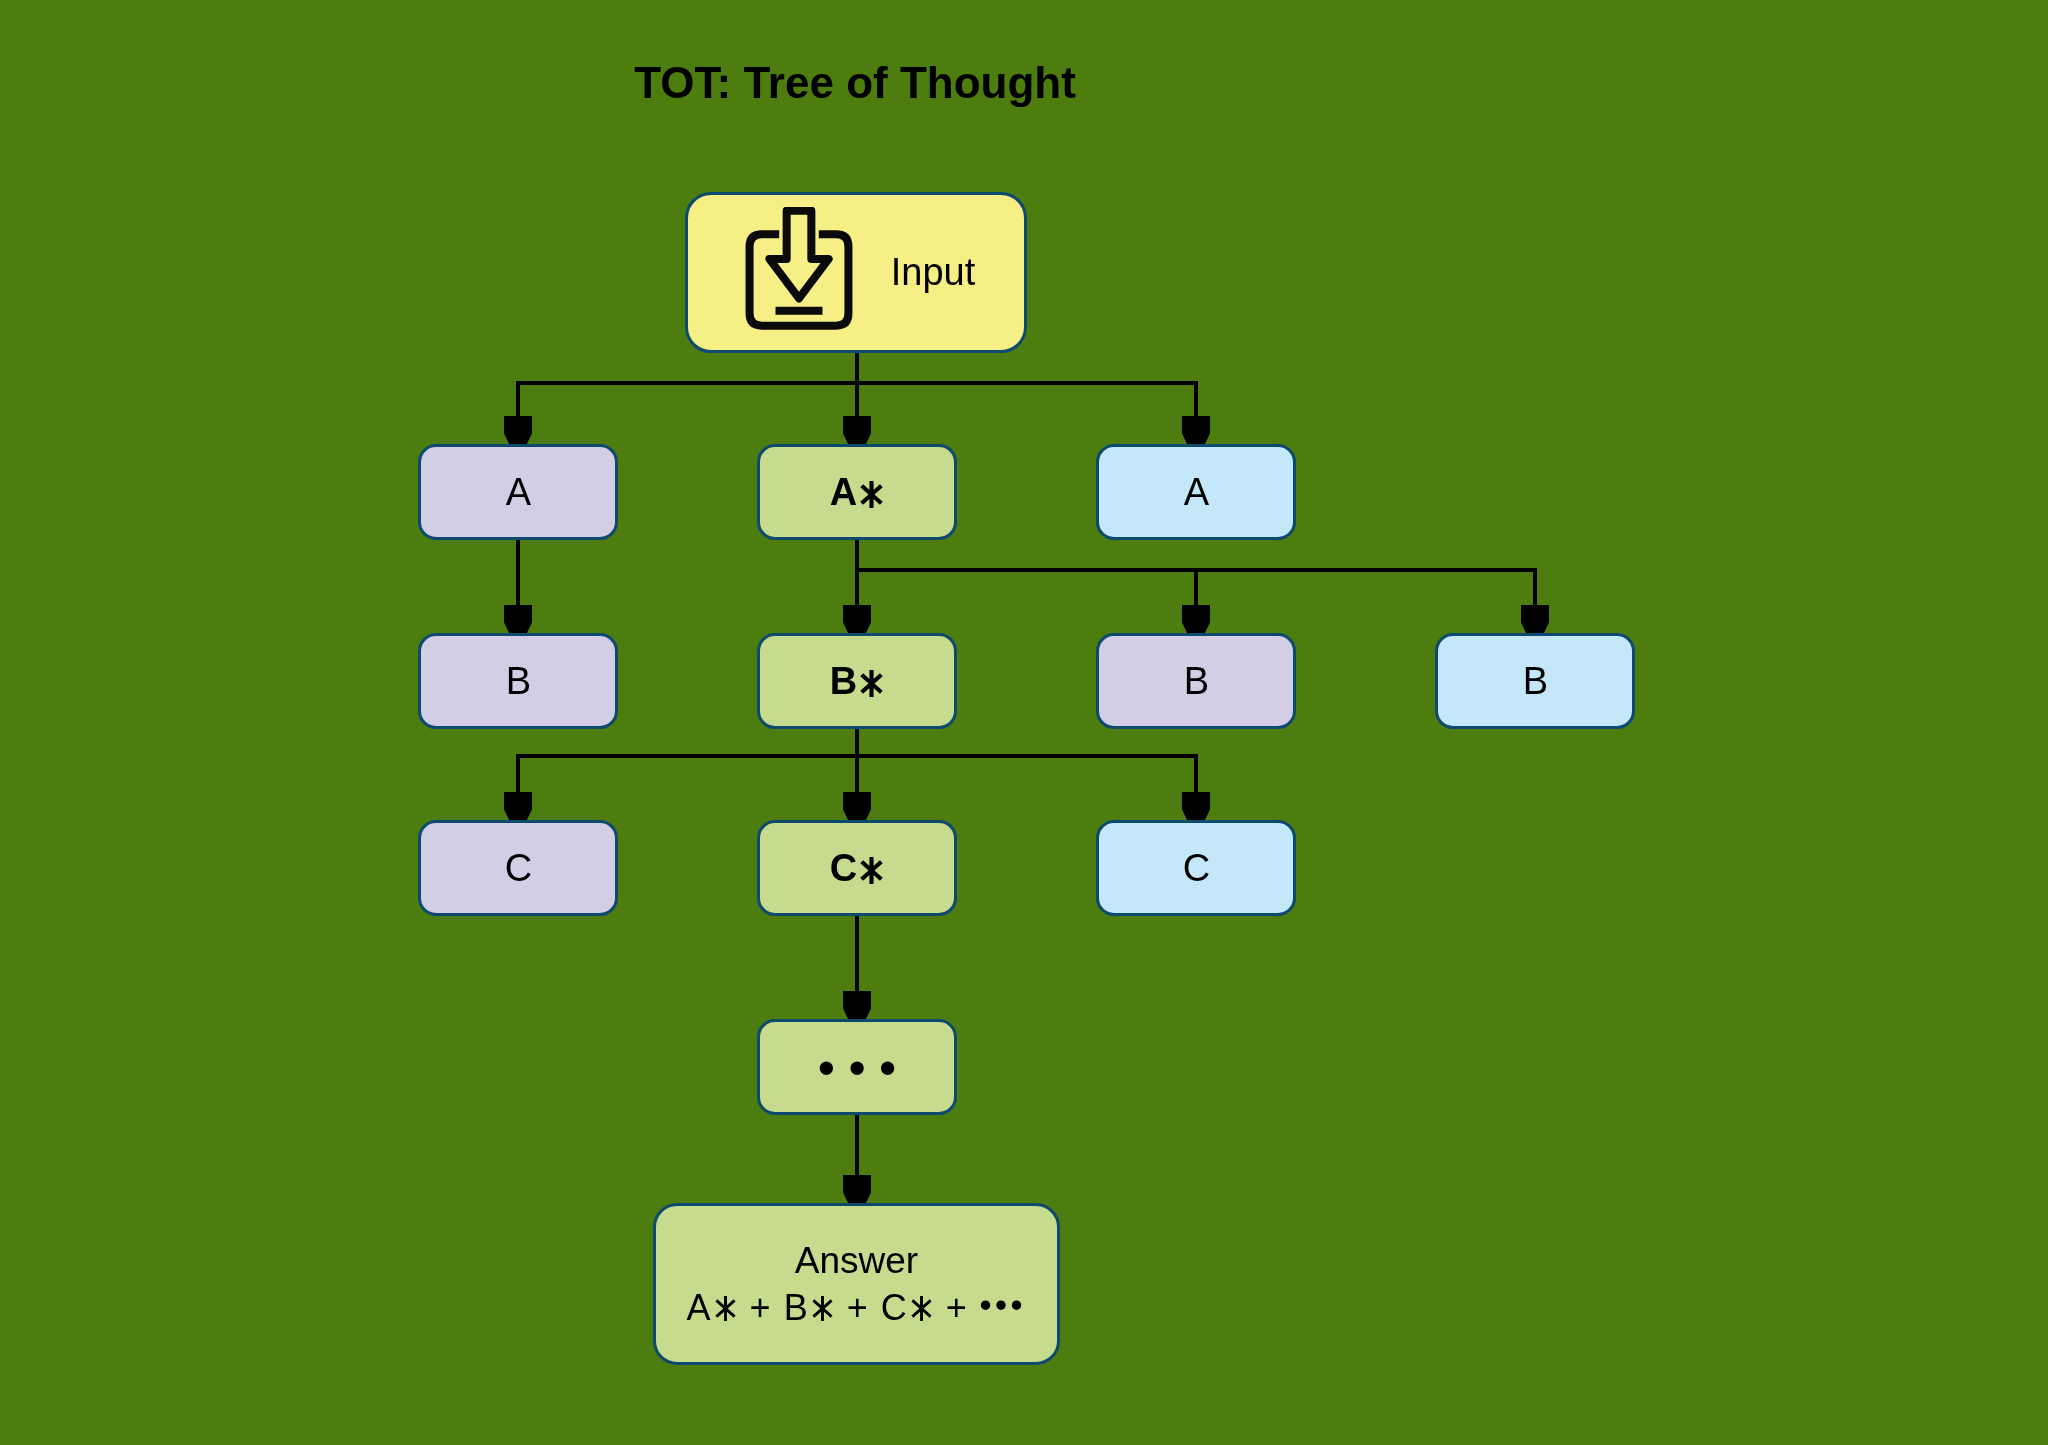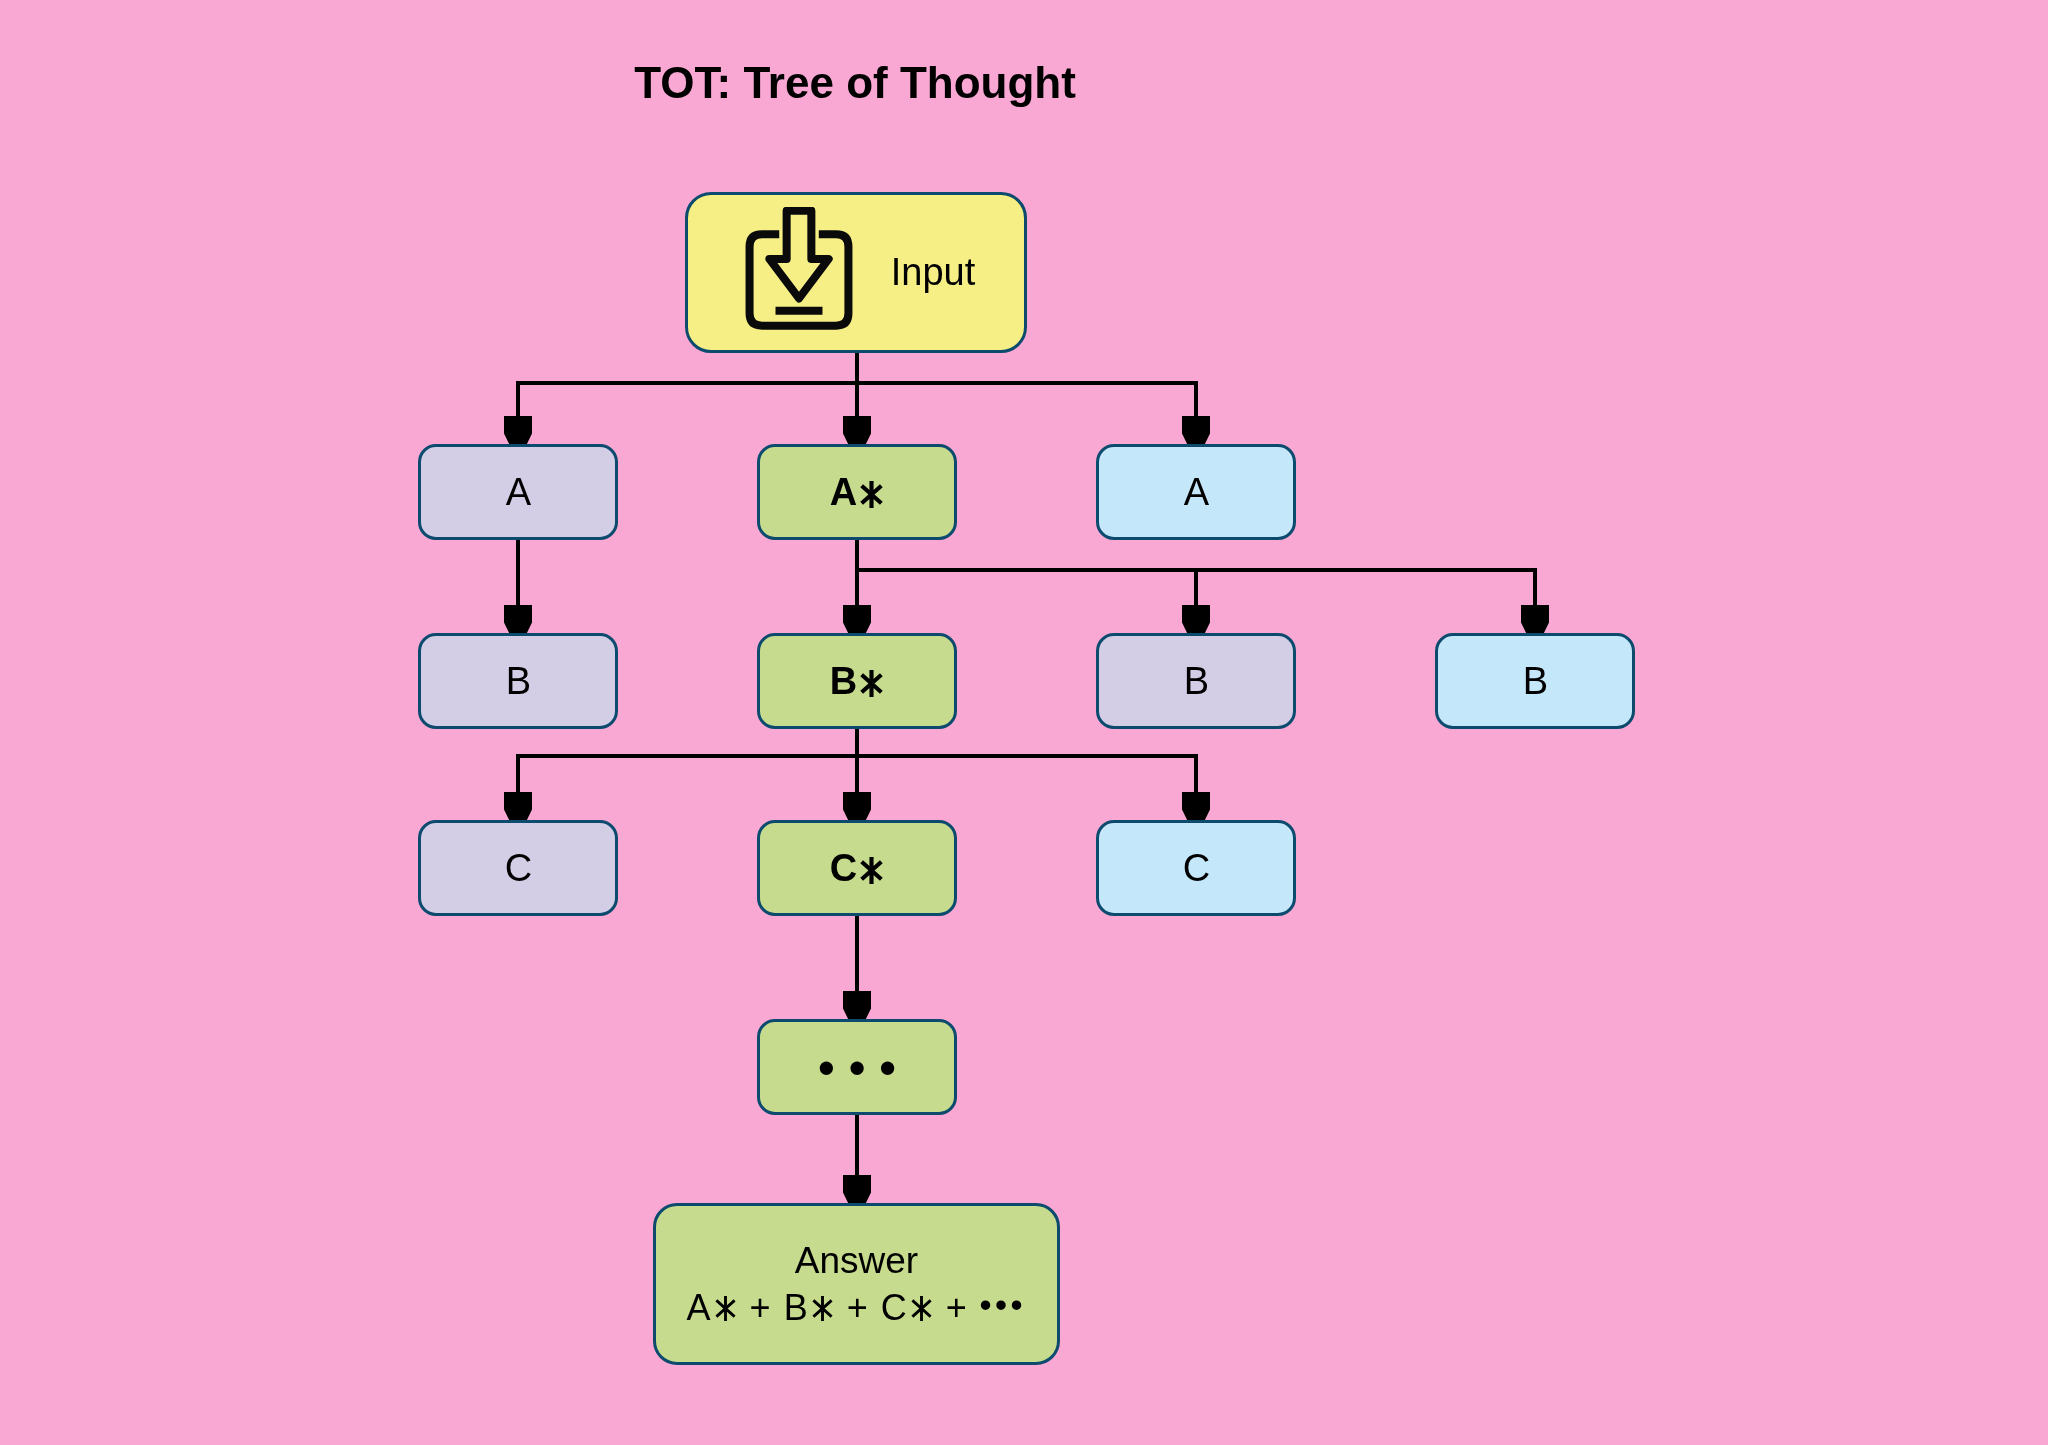--- a/index.html
+++ b/index.html
@@ -1,19 +1,19 @@
 <!DOCTYPE html>
 <html><head>
 <meta charset="utf-8">
 <style>
   html,body{margin:0;padding:0;background:#ffffff;}
   .canvas{
     position:relative;
     width:2048px;height:1445px;
-    background:#f9a8d4;
+    background:#4d7c0f;
     font-family:"Liberation Sans", sans-serif;
     color:#000;
     overflow:hidden;
   }
   .diagram-title{
     position:absolute;
     left:855px;top:58px;
     transform:translateX(-50%);
     font-size:44px;font-weight:bold;
     white-space:nowrap;

